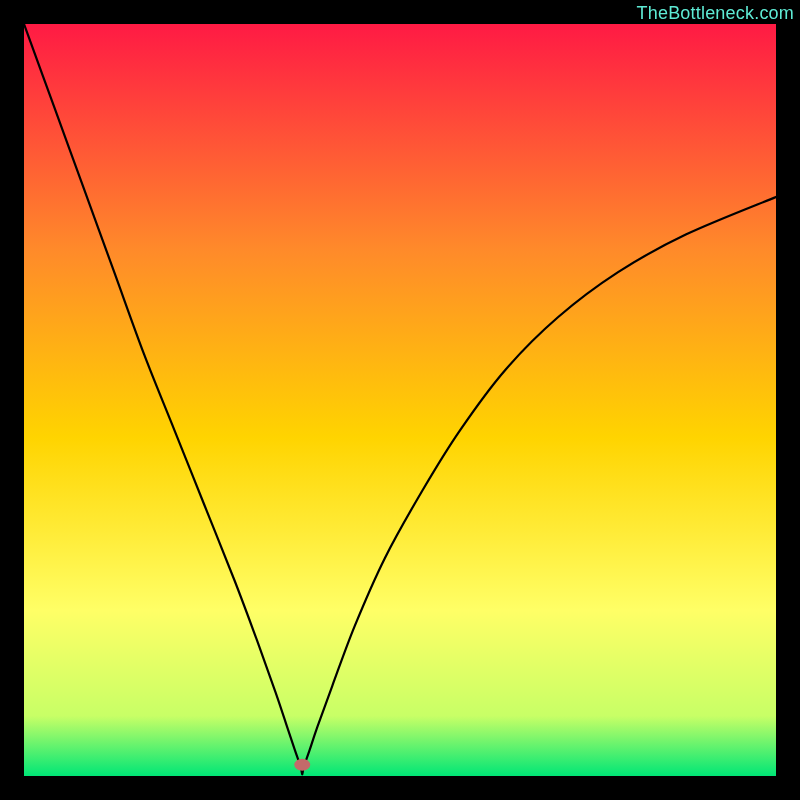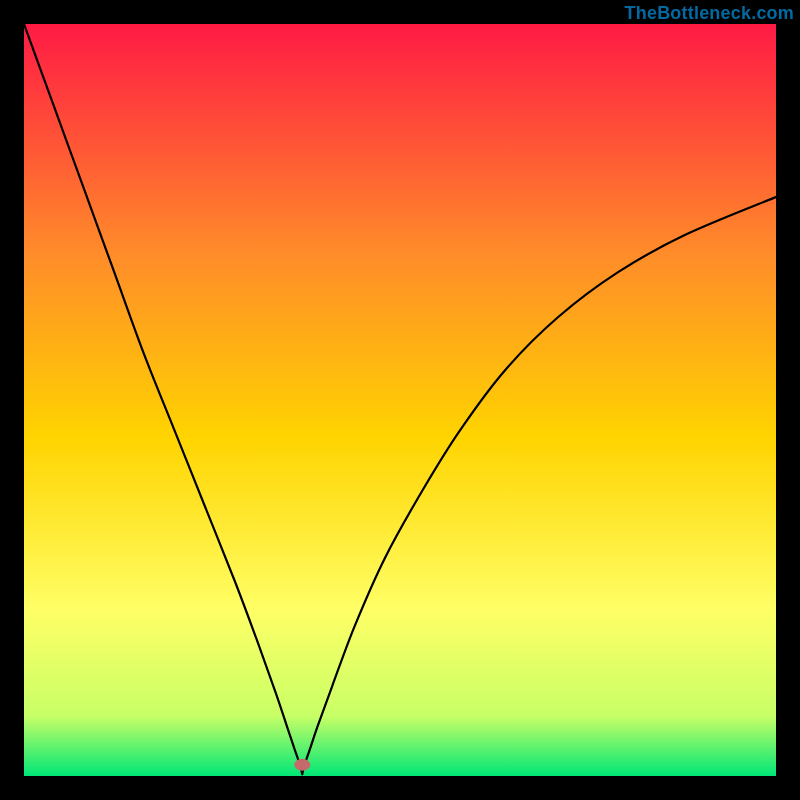--- a/index.html
+++ b/index.html
@@ -16,23 +16,23 @@
     left: 24px;
     top: 24px;
     width: 752px;
     height: 752px;
     box-sizing: border-box;
   }
   .watermark {
     position: absolute;
     top: 3px;
     right: 6px;
-    color: #0369a1;
+    color: #5eead4;
     font-size: 18px;
-    font-weight: 700;
+    font-weight: 400;
     letter-spacing: 0.2px;
     user-select: none;
   }
   svg {
     display: block;
   }
 </style>
 </head>
 <body>
 

